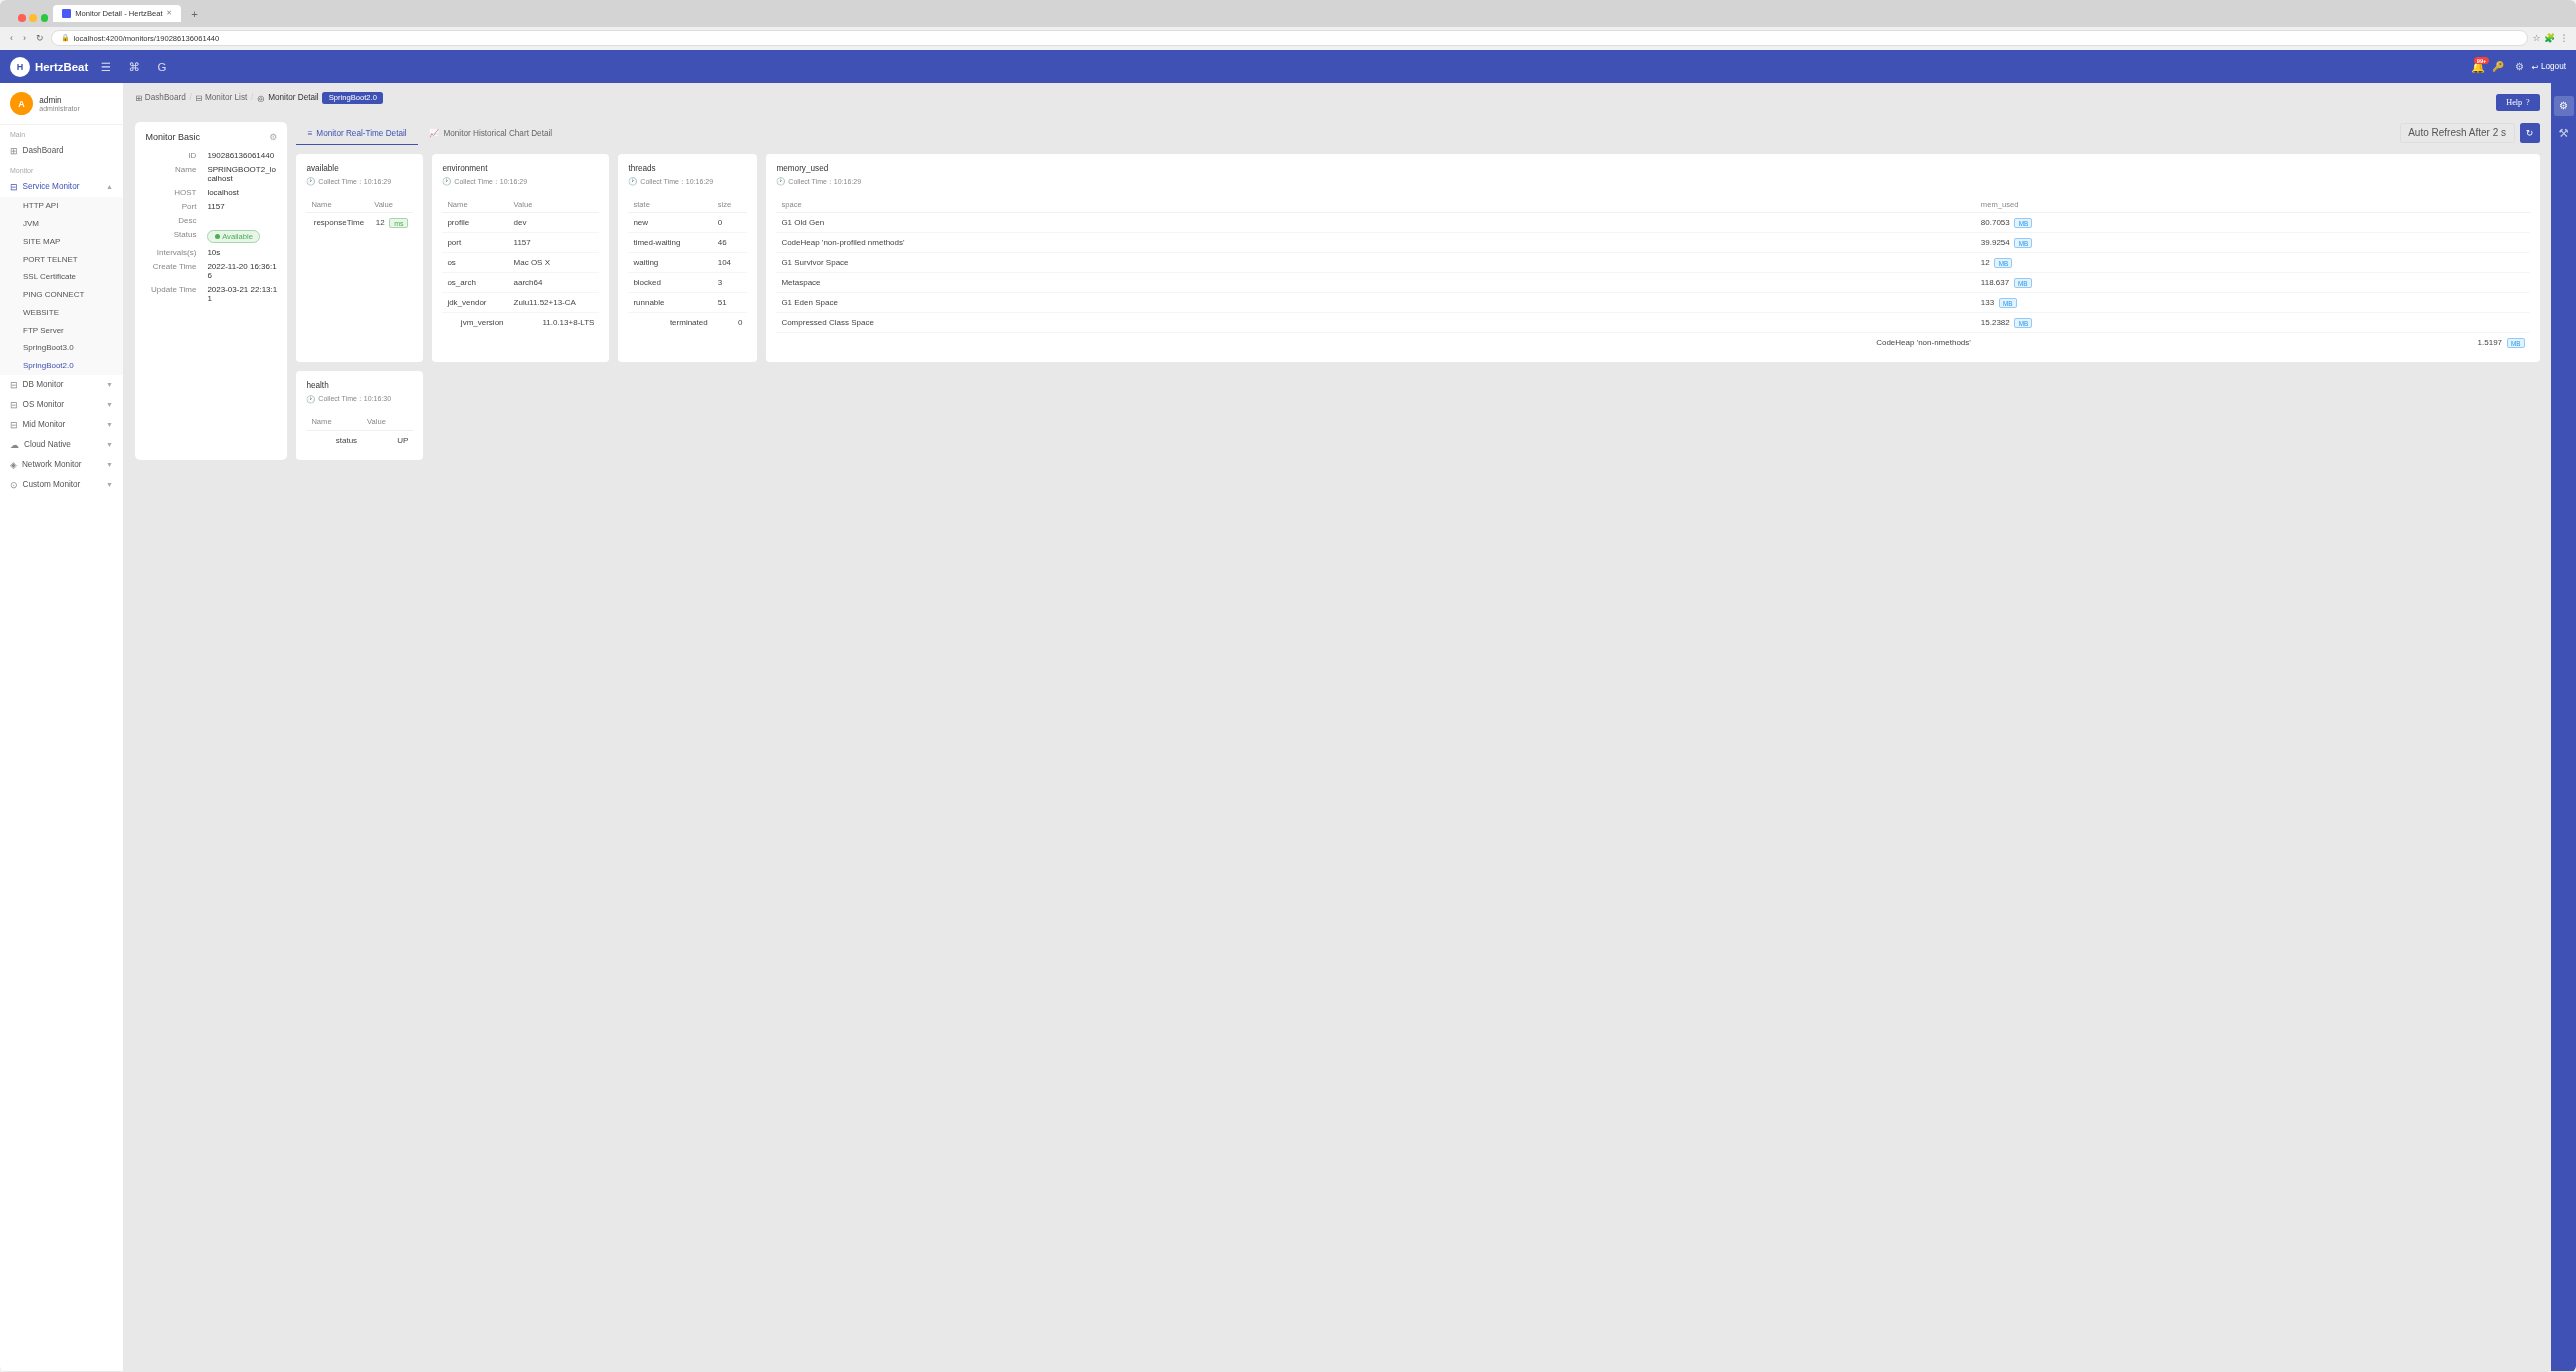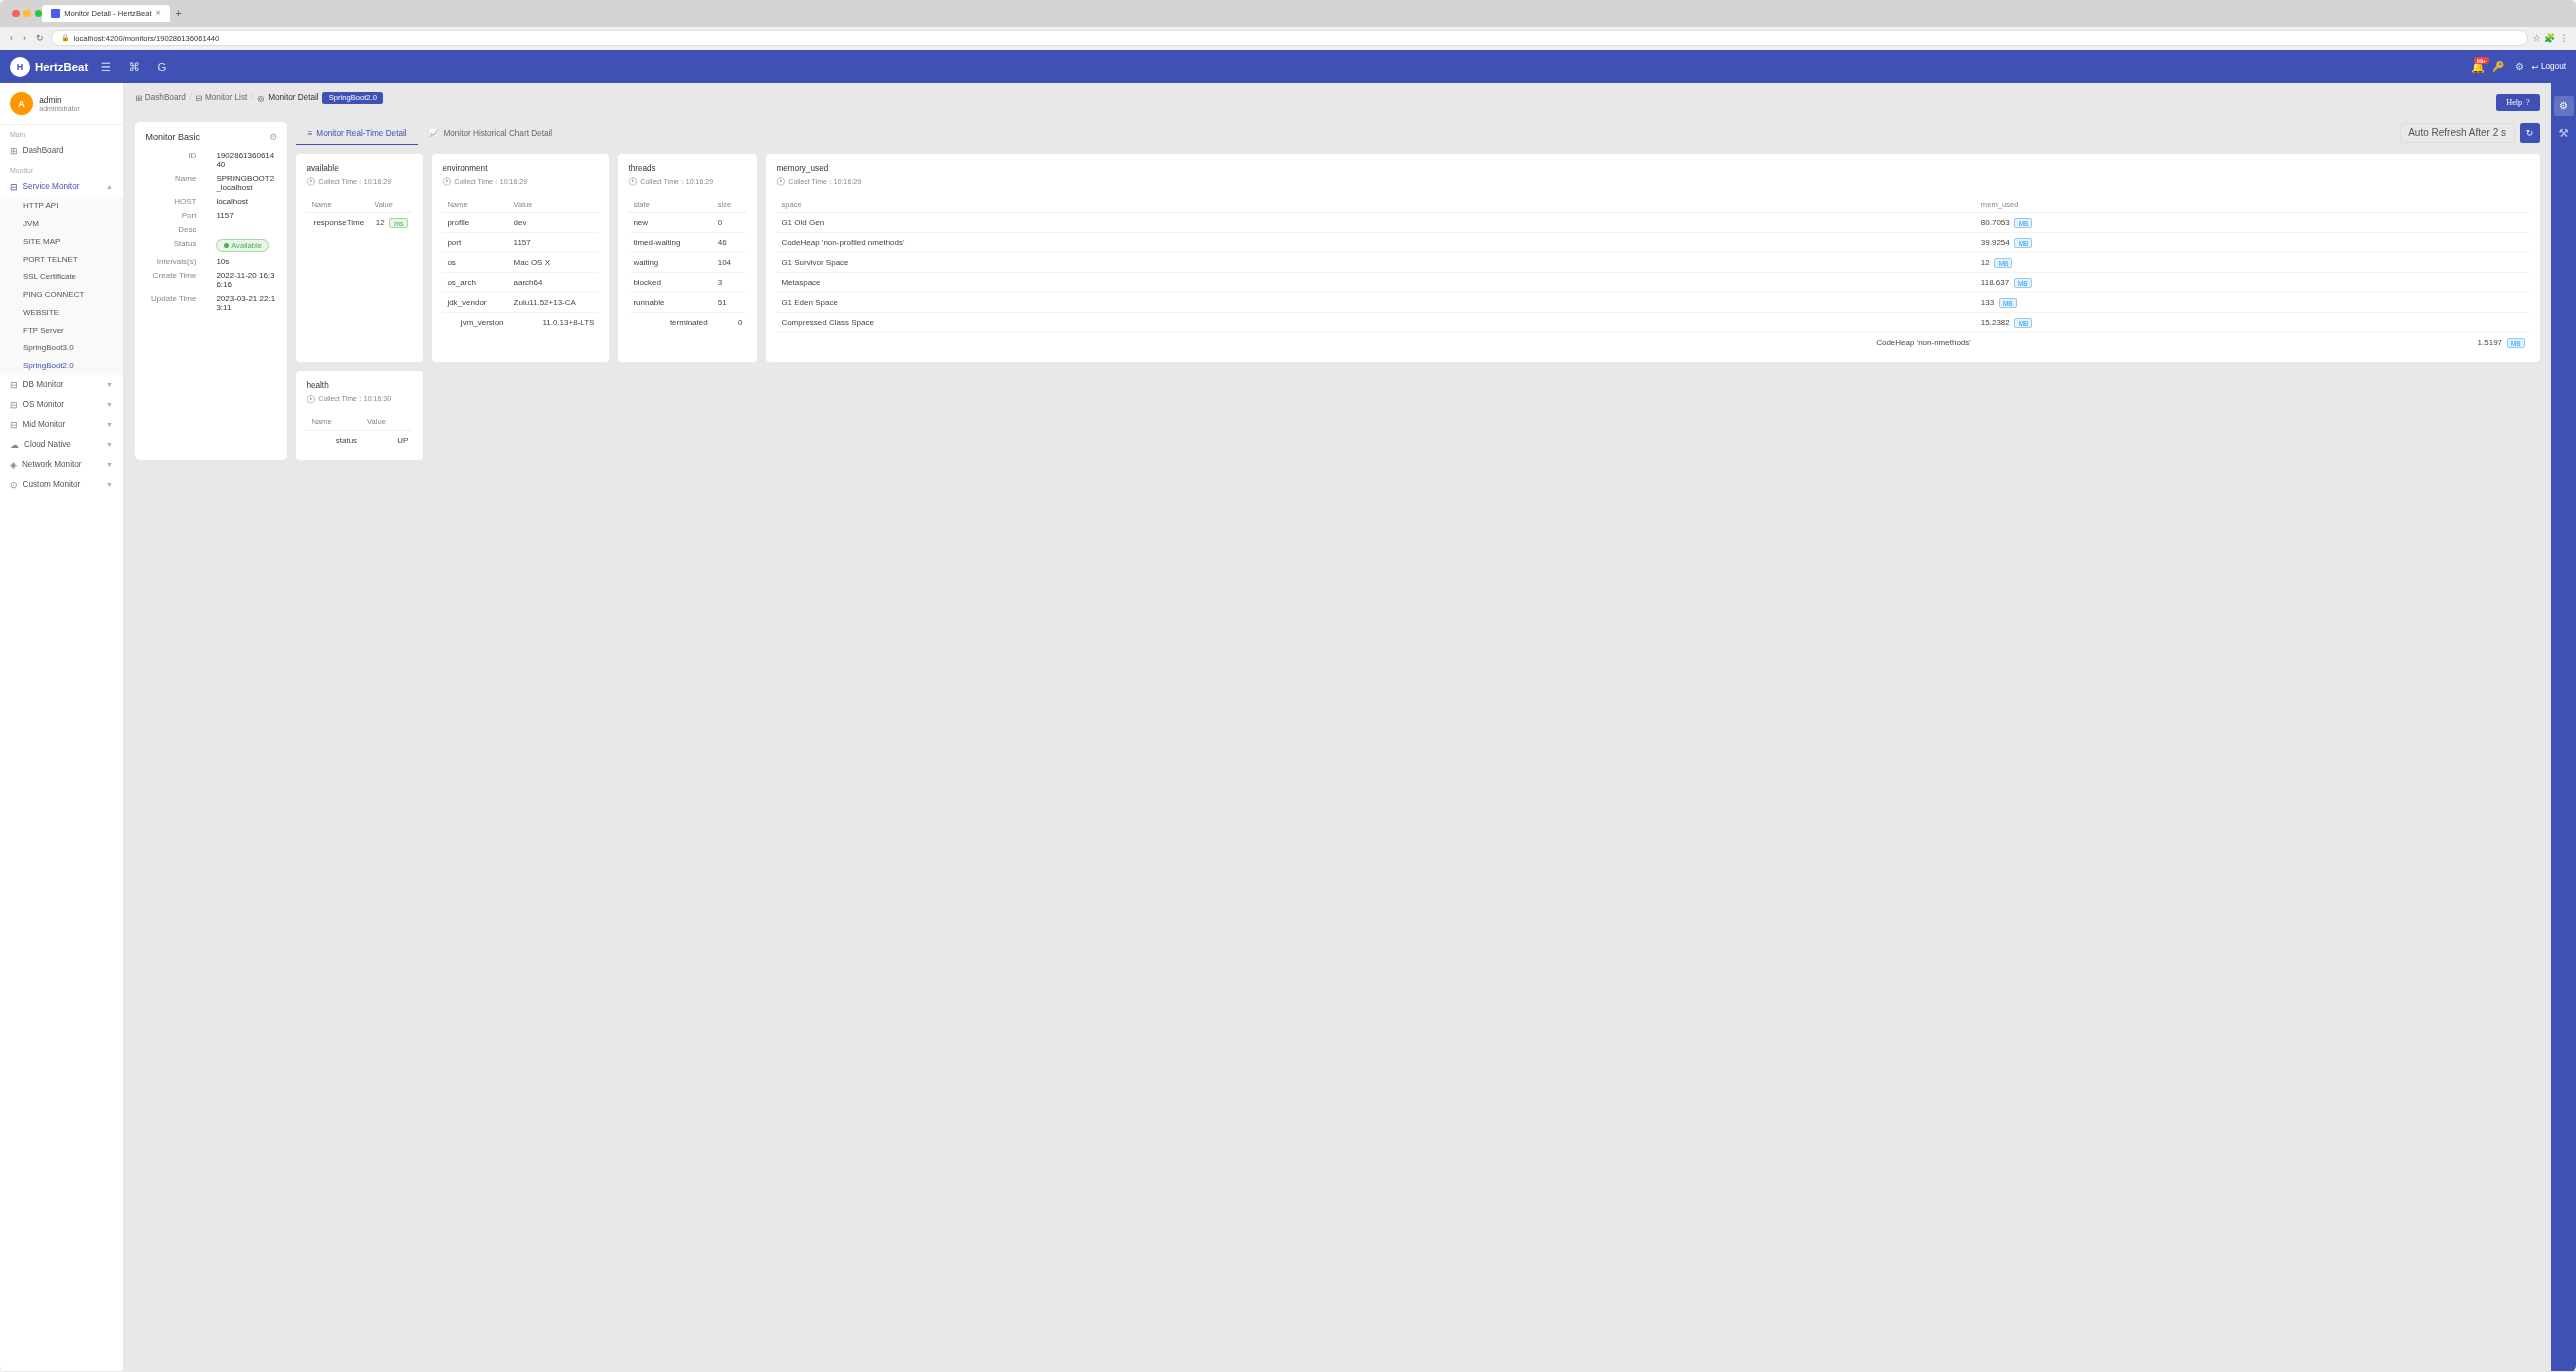--- a/index.html
+++ b/index.html
@@ -1,20 +1,20 @@
 <!DOCTYPE html>
 <html style="font-size:10px"><head>
   <meta charset="utf-8">
   <style>
     * { box-sizing: border-box; margin: 0; padding: 0; }
     body { font-family: -apple-system, BlinkMacSystemFont, 'Segoe UI', sans-serif; background: #f0f2f5; font-size: 8.2px; color: #333; }
 
     
     .browser-chrome { background: #e8e8e8; border-radius: 6.3px; overflow: hidden; width: 100%; min-height: 100vh; }
-    .browser-titlebar { background: #d4d4d4; display: flex; align-items: center; padding: 5px 12px; }
+    .browser-titlebar { background: #d4d4d4; display: flex; align-items: flex-end; padding: 5px 18px; gap: 5px; }
     .browser-dots { display: flex; gap: 3.8px; }
     .dot { width: 7.6px; height: 7.6px; border-radius: 50%; }
     .dot-red { background: #ff5f57; }
     .dot-yellow { background: #febc2e; }
     .dot-green { background: #28c840; }
     .browser-tab { background: #fff; border-radius: 3.8px 3.8px 0 0; padding: 3.8px 9px; font-size: 7.6px; display: flex; align-items: center; gap: 3.8px; min-width: 101px; }
     .browser-tab .favicon { width: 9px; height: 9px; background: #4a5af5; border-radius: 1.3px; }
     .tab-close { margin-left: auto; color: #888; cursor: pointer; font-size: 7px; }
     .browser-new-tab { background: none; border: none; font-size: 11.4px; color: #666; cursor: pointer; padding: 1.3px 5px; }
     .browser-toolbar { background: #f0f0f0; padding: 3.8px 7.6px; display: flex; align-items: center; gap: 5px; }
@@ -65,21 +65,21 @@
     .breadcrumb a { color: #666; text-decoration: none; display: flex; align-items: center; gap: 2.5px; }
     .breadcrumb-sep { color: #ccc; }
     .breadcrumb-current { display: flex; align-items: center; gap: 3.8px; color: #333; }
     .breadcrumb-badge { background: #3f51b5; color: #fff; padding: 1.3px 6.3px; border-radius: 2.5px; font-size: 7.6px; }
     .help-btn { margin-left: auto; background: #3f51b5; color: #fff; border: none; border-radius: 2.5px; padding: 4.4px 10px; cursor: pointer; font-size: 8.2px; display: flex; align-items: center; gap: 3.8px; font-family: Liberation Serif, serif; }
 
     
     .monitor-basic-card { background: #fff; border-radius: 5px; padding: 10px; width: 152px; flex-shrink: 0; }
     .monitor-basic-header { display: flex; align-items: center; justify-content: space-between; margin-bottom: 9px; font-weight: 500; font-size: 9px; color: #333; }
     .monitor-basic-row { display: flex; align-items: flex-start; margin-bottom: 5px; font-size: 8px; }
-    .monitor-basic-label { color: #888; width: 51px; text-align: right; margin-right: 20px; flex-shrink: 0; }
+    .monitor-basic-label { color: #888; width: 51px; text-align: right; margin-right: 11px; flex-shrink: 0; }
     .monitor-basic-value { color: #333; flex: 1; word-break: break-all; }
     .status-available { background: #e8f5e9; color: #4caf50; border: 0.6px solid #a5d6a7; padding: 1.3px 6.3px; border-radius: 6.3px; font-size: 7.6px; display: inline-flex; align-items: center; gap: 2.5px; }
     .status-dot { width: 5px; height: 5px; border-radius: 50%; background: #4caf50; }
 
     
     .tabs-section { flex: 1; }
     .tab-bar { display: flex; align-items: center; gap: 0; margin-bottom: 9px; border-bottom: 1.3px solid #e8e8e8; }
     .tab-btn { padding: 6.3px 11.4px; cursor: pointer; font-size: 8.2px; color: #666; border-bottom: 1.3px solid transparent; margin-bottom: -1.3px; display: flex; align-items: center; gap: 3.8px; background: none; border-top: none; border-left: none; border-right: none; }
     .tab-btn.active { color: #3f51b5; border-bottom-color: #3f51b5; font-weight: 500; }
     .refresh-area { margin-left: auto; display: flex; align-items: center; gap: 5px; }

